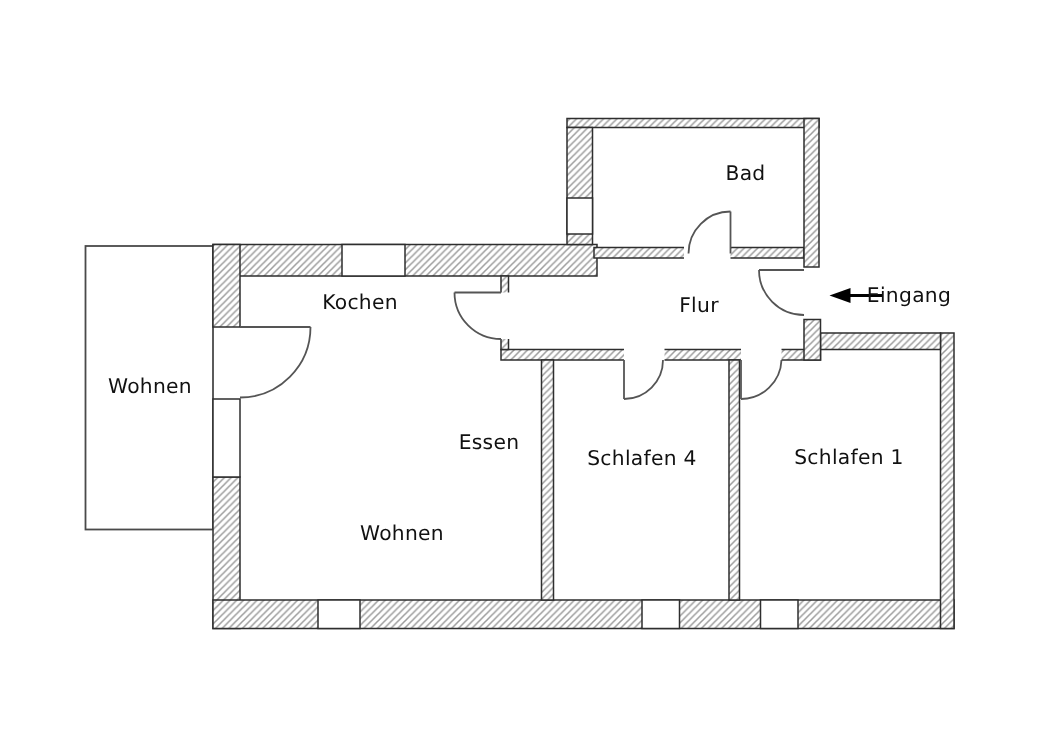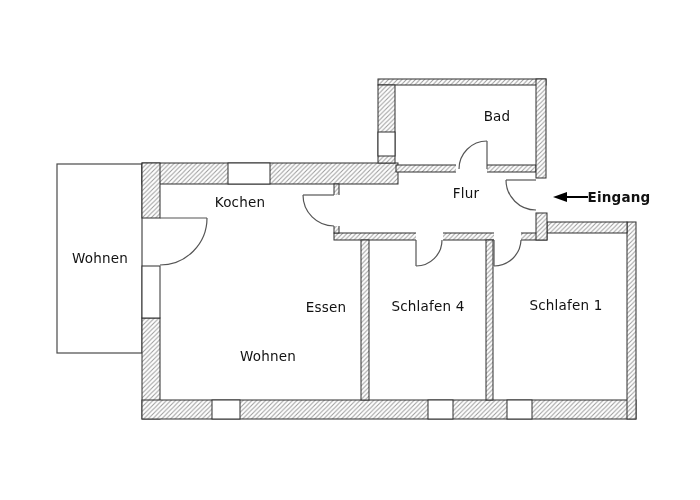--- a/index.html
+++ b/index.html
@@ -109,20 +109,20 @@
 
     <g>
       <line x1="588" y1="197" x2="566" y2="197" stroke="#000000" stroke-width="2"></line>
       <polygon points="553,197 567,192 567,202" fill="#000000" stroke="none"></polygon>
     </g>
   </svg>
 
   <span class="room-label" style="left:100px; top:258px;">Wohnen</span>
   <span class="room-label" style="left:240px; top:202px;">Kochen</span>
   <span class="room-label" style="left:466px; top:116px;margin-left:31px;">Bad</span>
-  <span class="room-label" style="left:466px; top:193px;">Flur</span>
-  <span class="room-label" style="left:326px; top:307px;text-align:right;">Essen</span>
+  <span class="room-label" style="left:466px; top:204px;">Flur</span>
+  <span class="room-label" style="left:326px; top:295px;text-align:right;">Essen</span>
   <span class="room-label" style="left:268px; top:356px;">Wohnen</span>
   <span class="room-label" style="left:428px; top:306px;">Schlafen 4</span>
   <span class="room-label" style="left:566px; top:305px;">Schlafen 1</span>
-  <span class="room-label" style="left:619px; top:197px;font-weight:bold;">Eingang</span>
+  <span class="room-label" style="left:606px; top:197px;">Eingang</span>
 
 </div>
 
 </body></html>

